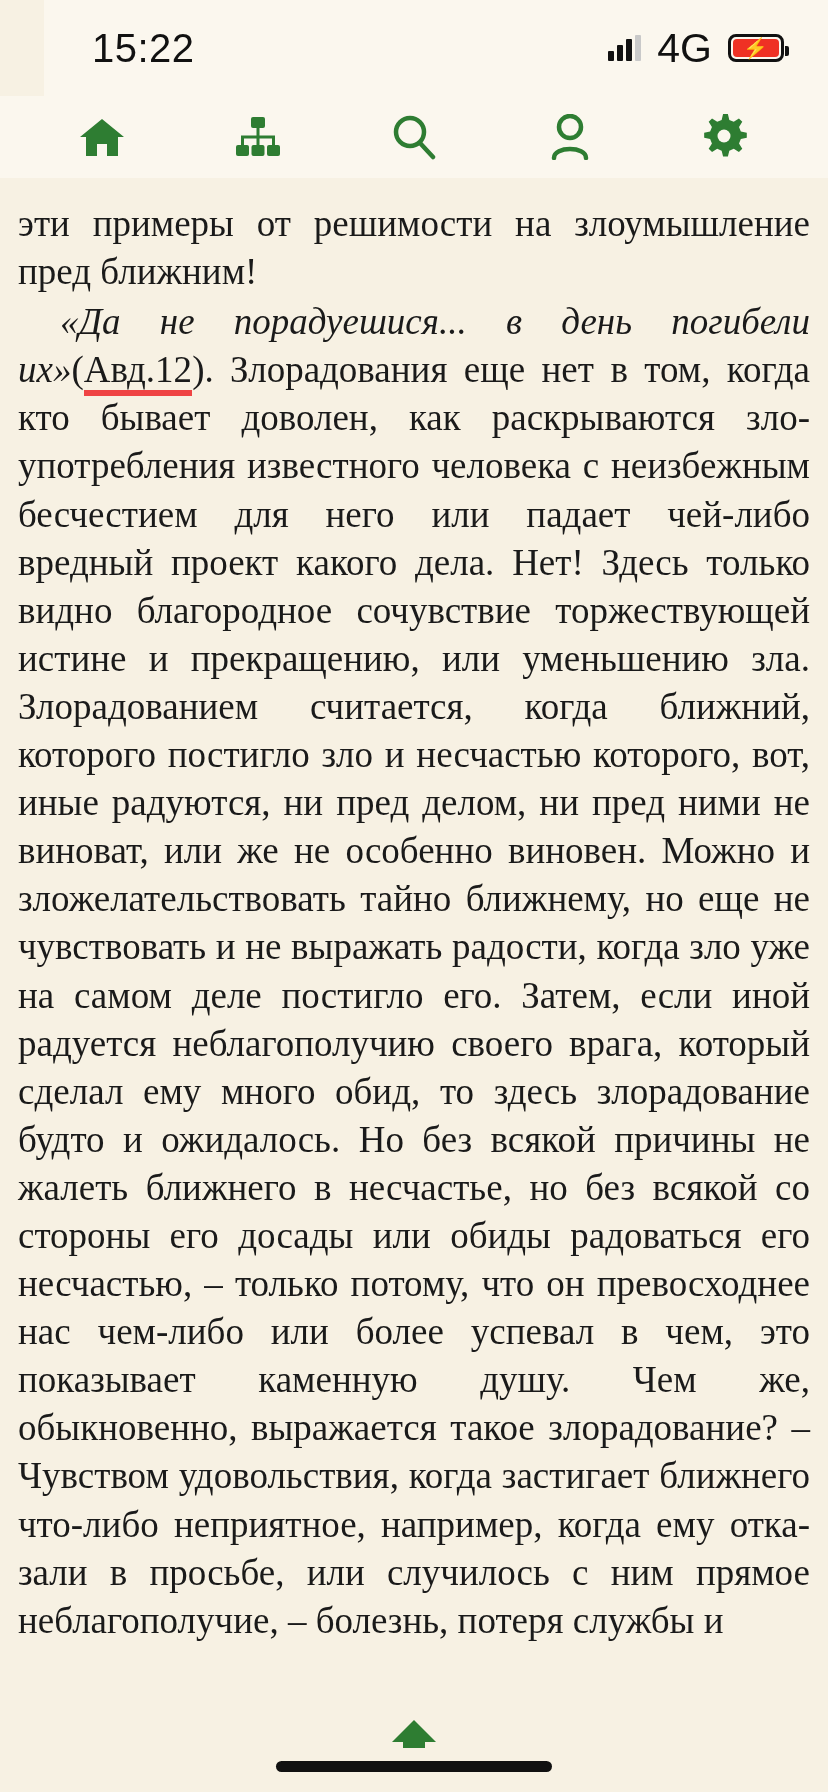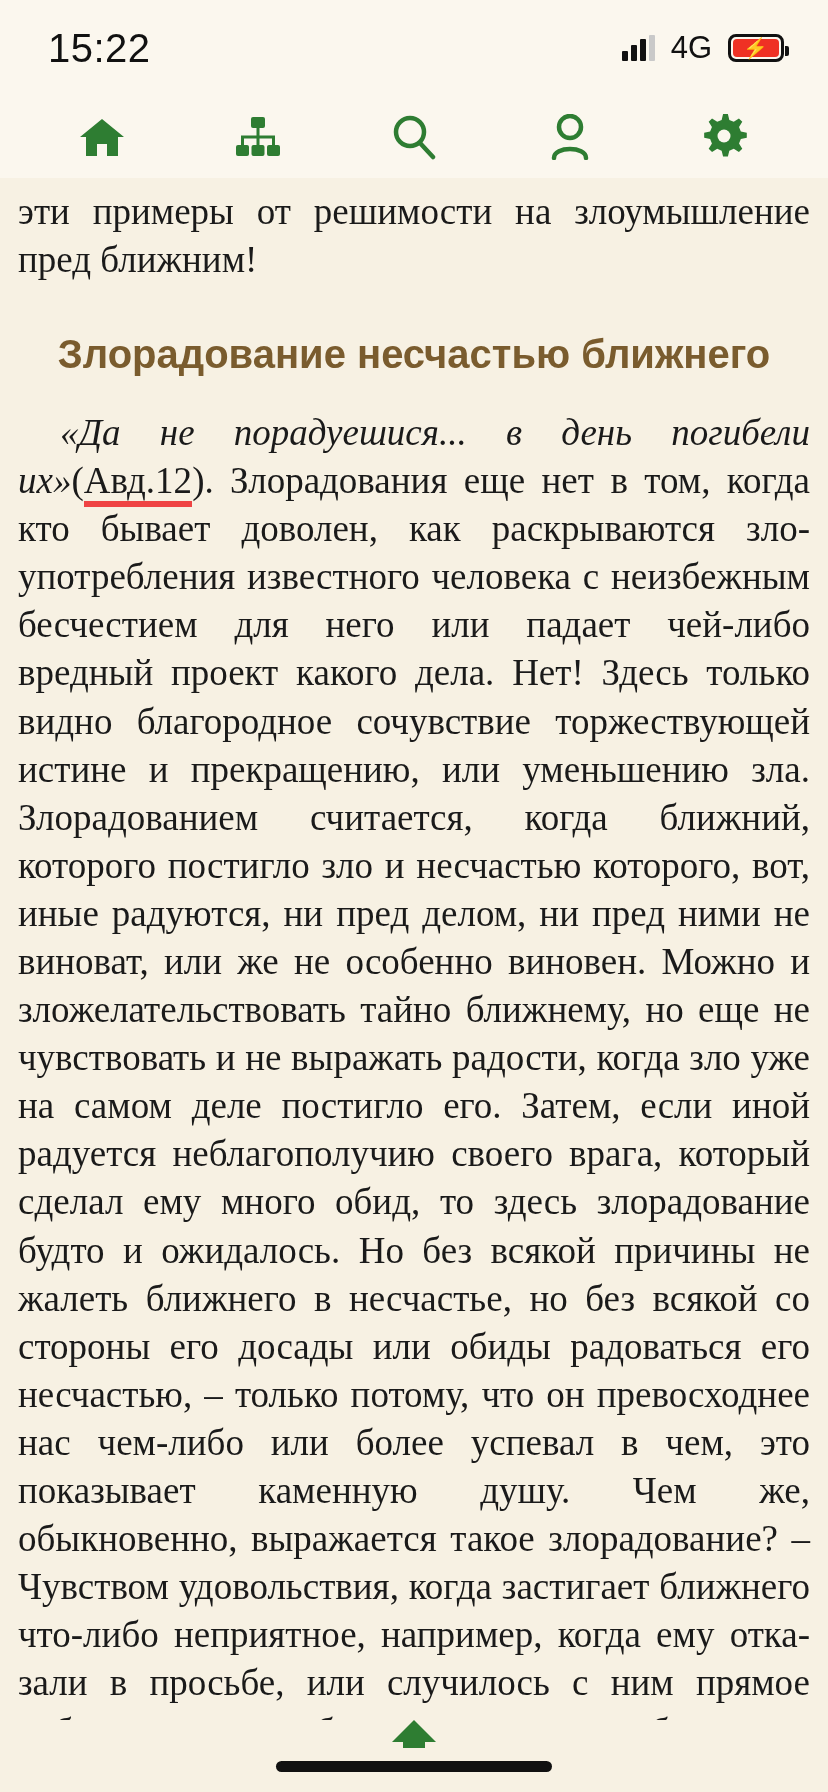--- a/index.html
+++ b/index.html
@@ -18,20 +18,21 @@
 
   
   .status-bar {
     height: 96px;
     background: #fbf7ee;
     display: flex;
     align-items: center;
     justify-content: space-between;
     padding: 0 44px 0 48px;
     box-sizing: border-box;
+    margin-left: 44px;
   }
   .status-time {
     font-family: "Liberation Sans", sans-serif;
     font-size: 40px;
     font-weight: 500;
     letter-spacing: 0.5px;
     color: #111;
   }
   .status-right {
     display: flex;
@@ -49,21 +50,21 @@
     width: 6px;
     background: #111;
     border-radius: 1px;
   }
   .signal-bars i:nth-child(1) { height: 10px; }
   .signal-bars i:nth-child(2) { height: 16px; }
   .signal-bars i:nth-child(3) { height: 22px; }
   .signal-bars i:nth-child(4) { height: 26px; background: #c9c9c9; }
   .net-label {
     font-family: "Liberation Sans", sans-serif;
-    font-size: 31px;
+    font-size: 41px;
     font-weight: 500;
     color: #111;
     margin: 0 4px;
   }
   .battery {
     position: relative;
     width: 56px;
     height: 28px;
     border: 3px solid #111;
     border-radius: 8px;
@@ -125,21 +126,21 @@
     height: calc(1792px - 96px - 82px - 72px);
     overflow: hidden;
   }
   .para {
     font-size: 37px;
     line-height: 1.30;
     text-align: justify;
     margin: 0 0 2px 0;
     hyphens: manual;
   }
-  .para.cont { text-indent: 0; }
+  .para.cont { text-indent: 0; margin-top: 12px; }
   .para.indent { text-indent: 42px; }
 
   h2.section-title {
     color: #7a5c2e;
     font-family: "Liberation Sans", sans-serif;
     font-size: 40px;
     font-weight: bold;
     text-align: center;
     line-height: 1.22;
     margin: 46px 22px 30px 22px;
@@ -247,21 +248,20 @@
       </svg>
     </span>
   </div>
 
 </div>
 
 <div class="content">
 
   <p class="para cont">эти примеры от решимости на злоумышле­ние пред ближним!</p>
 
-  <h2 class="section-title">Злорадование несчастью ближ­него</h2>
 
   <p class="para indent">
     <span class="quote">«Да не порадуешися... в день погибели их»</span><span>(</span><span class="ref-link">Авд.12</span><span>). Злорадования еще нет в том, когда кто бывает доволен, как раскрываются зло­употребления известного человека с неиз­бежным бесчестием для него или падает чей-либо вредный проект какого дела. Нет! Здесь только видно благородное сочувствие торжествующей истине и прекращению, или уменьшению зла. Злорадованием счита­ется, когда ближний, которого постигло зло и несчастью которого, вот, иные радуются, ни пред делом, ни пред ними не виноват, или же не особенно виновен. Можно и зло­желательствовать тайно ближнему, но еще не чувствовать и не выражать радости, когда зло уже на самом деле постигло его. Затем, если иной радуется неблагополучию своего врага, который сделал ему много обид, то здесь злорадование будто и ожидалось. Но без всякой причины не жалеть ближнего в несчастье, но без всякой со стороны его доса­ды или обиды радоваться его несчастью, – только потому, что он превосходнее нас чем-либо или более успевал в чем, это показыва­ет каменную душу. Чем же, обыкновенно, выражается такое злорадование? – Чувством удовольствия, когда застигает ближнего что-либо неприятное, например, когда ему отка­зали в просьбе, или случилось с ним прямое неблагополучие, – болезнь, потеря службы и</span>
   </p>
 
 </div>
 
 <div class="bottom-bar">
   <span class="scroll-top-arrow">
     <svg width="56" height="34" viewBox="0 0 56 34">

